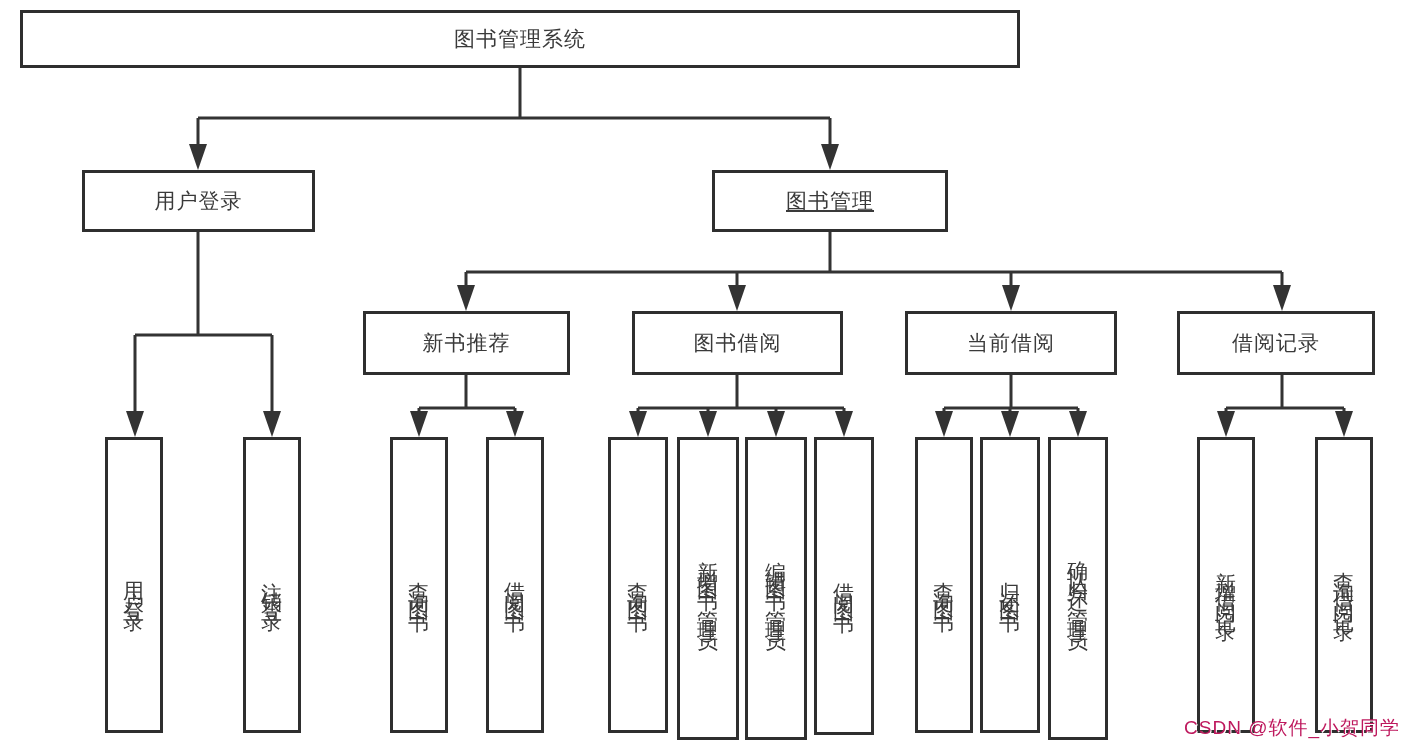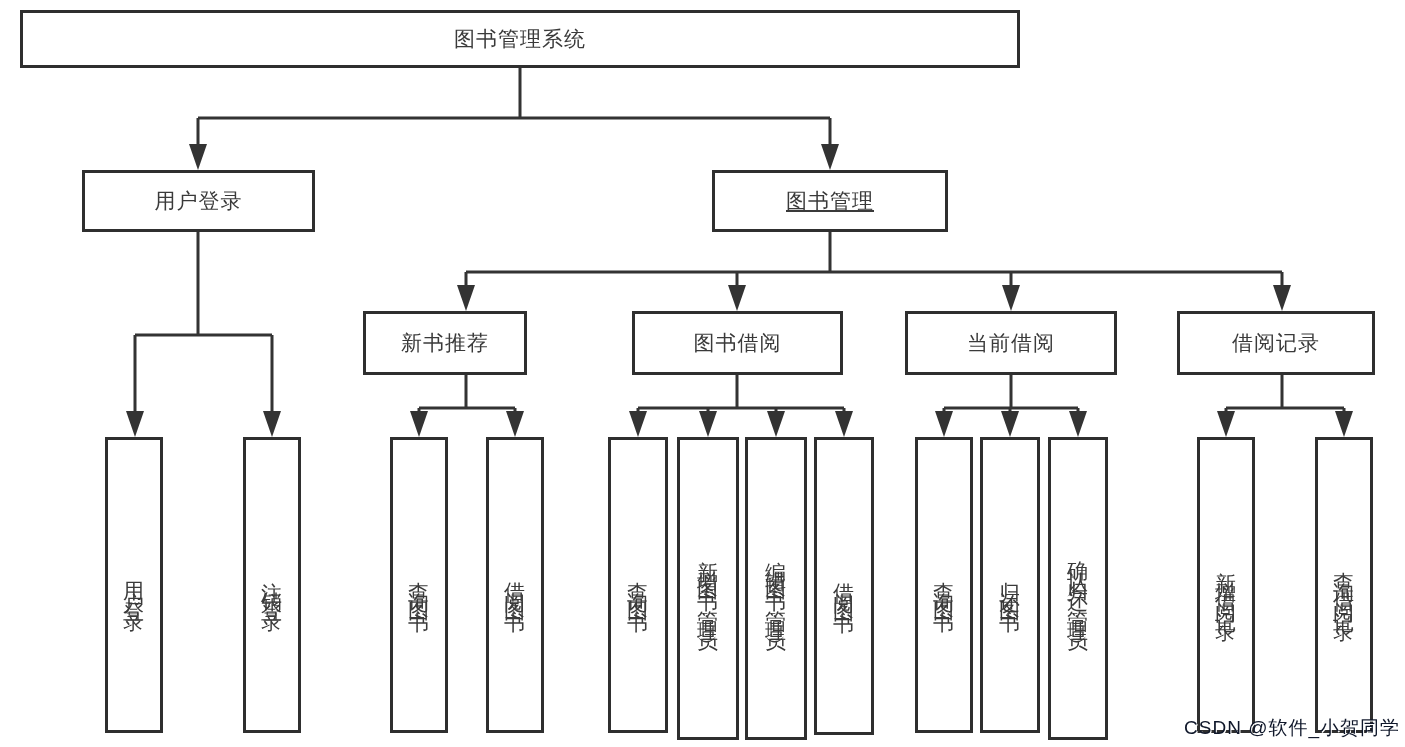--- a/index.html
+++ b/index.html
@@ -36,21 +36,21 @@
     position: absolute;
     left: 0; top: 0;
     z-index: 1;
     pointer-events: none;
   }
   #watermark {
     position: absolute;
     top: 715px;
     right: 5px;
     font-size: 19px;
-    color: #0f172a;
+    color: #be185d;
     letter-spacing: 1px;
     z-index: 3;
     text-shadow: 1px 1px 0 #ffffff;
     white-space: nowrap;
   }
 </style>
 </head>
 <body>
 
 <div id="stage">
@@ -103,21 +103,21 @@
     <span>图书管理系统</span>
   </div>
 
   <div class="node hnode" style="left:82px; top:170px; width:233px; height:62px;">
     <span>用户登录</span>
   </div>
   <div class="node hnode" style="left:712px; top:170px; width:236px; height:62px;text-decoration:underline;">
     <span>图书管理</span>
   </div>
 
-  <div class="node hnode" style="left:363px; top:311px; width:164px; height:64px;">
+  <div class="node hnode" style="left:363px; top:311px; width:207px; height:64px;">
     <span>新书推荐</span>
   </div>
   <div class="node hnode" style="left:905px; top:311px; width:212px; height:64px;">
     <span>当前借阅</span>
   </div>
   <div class="node hnode" style="left:632px; top:311px; width:211px; height:64px;">
     <span>图书借阅</span>
   </div>
   <div class="node hnode" style="left:1177px; top:311px; width:198px; height:64px;">
     <span>借阅记录</span>

